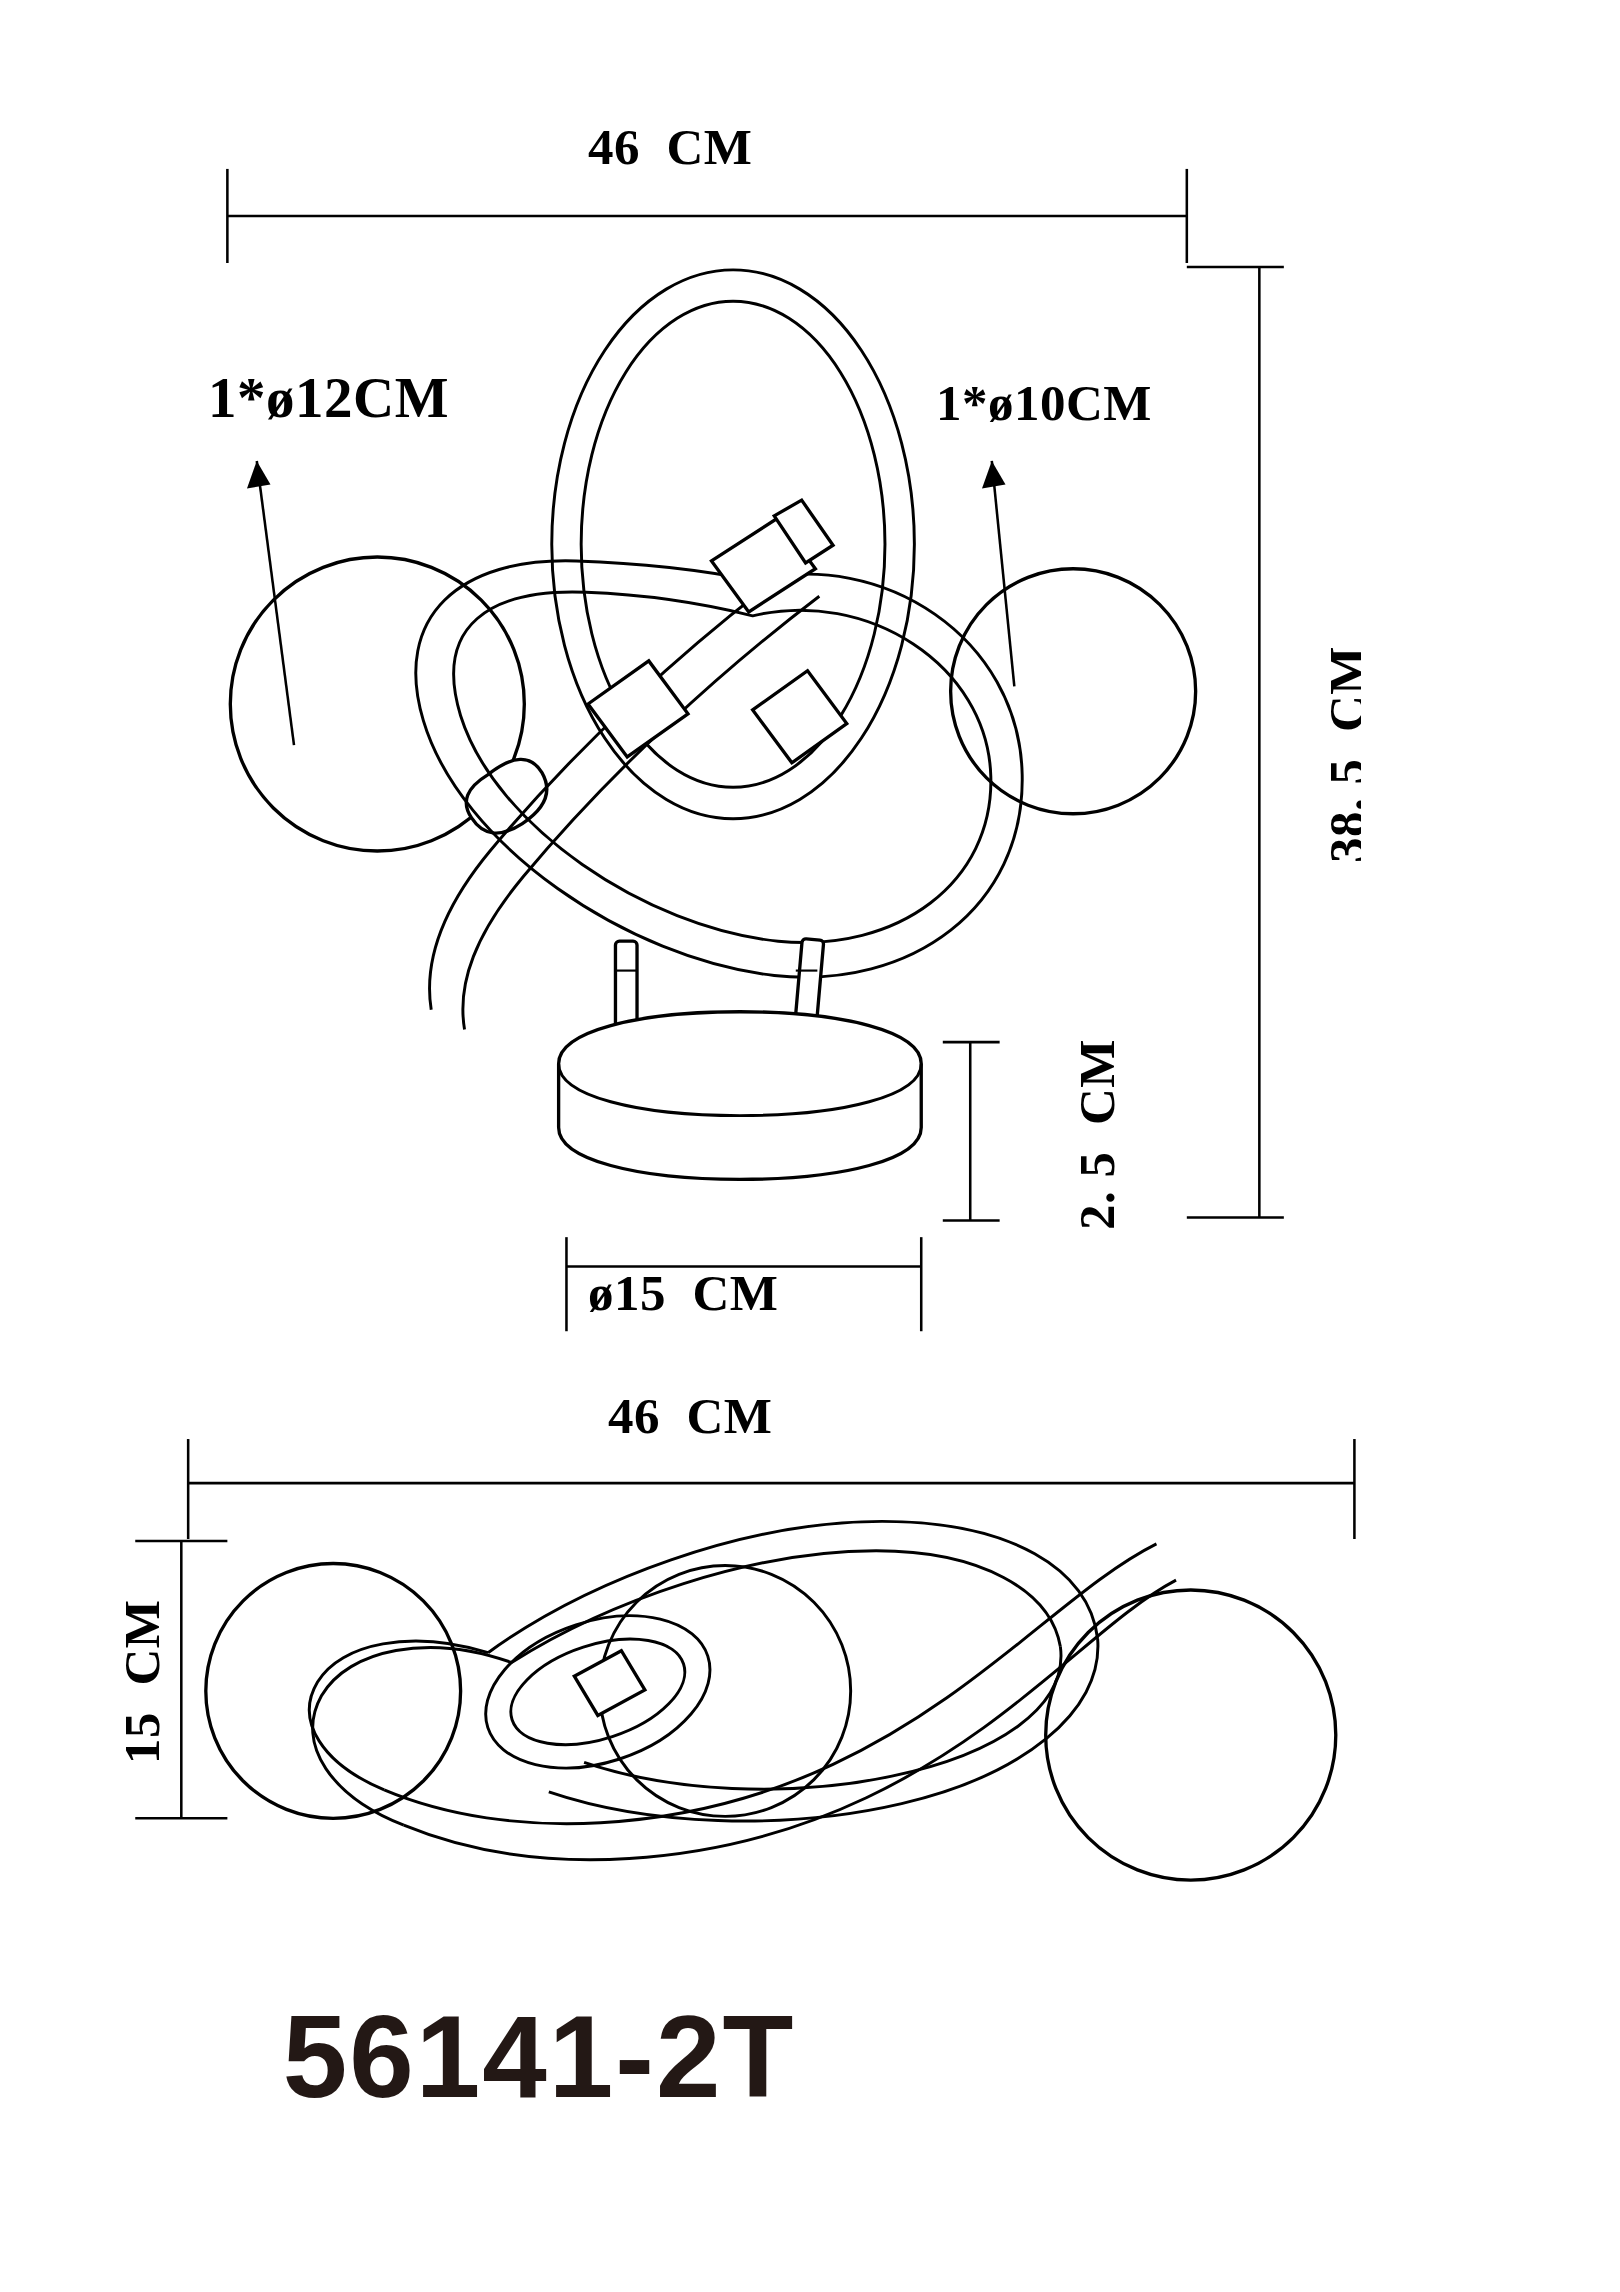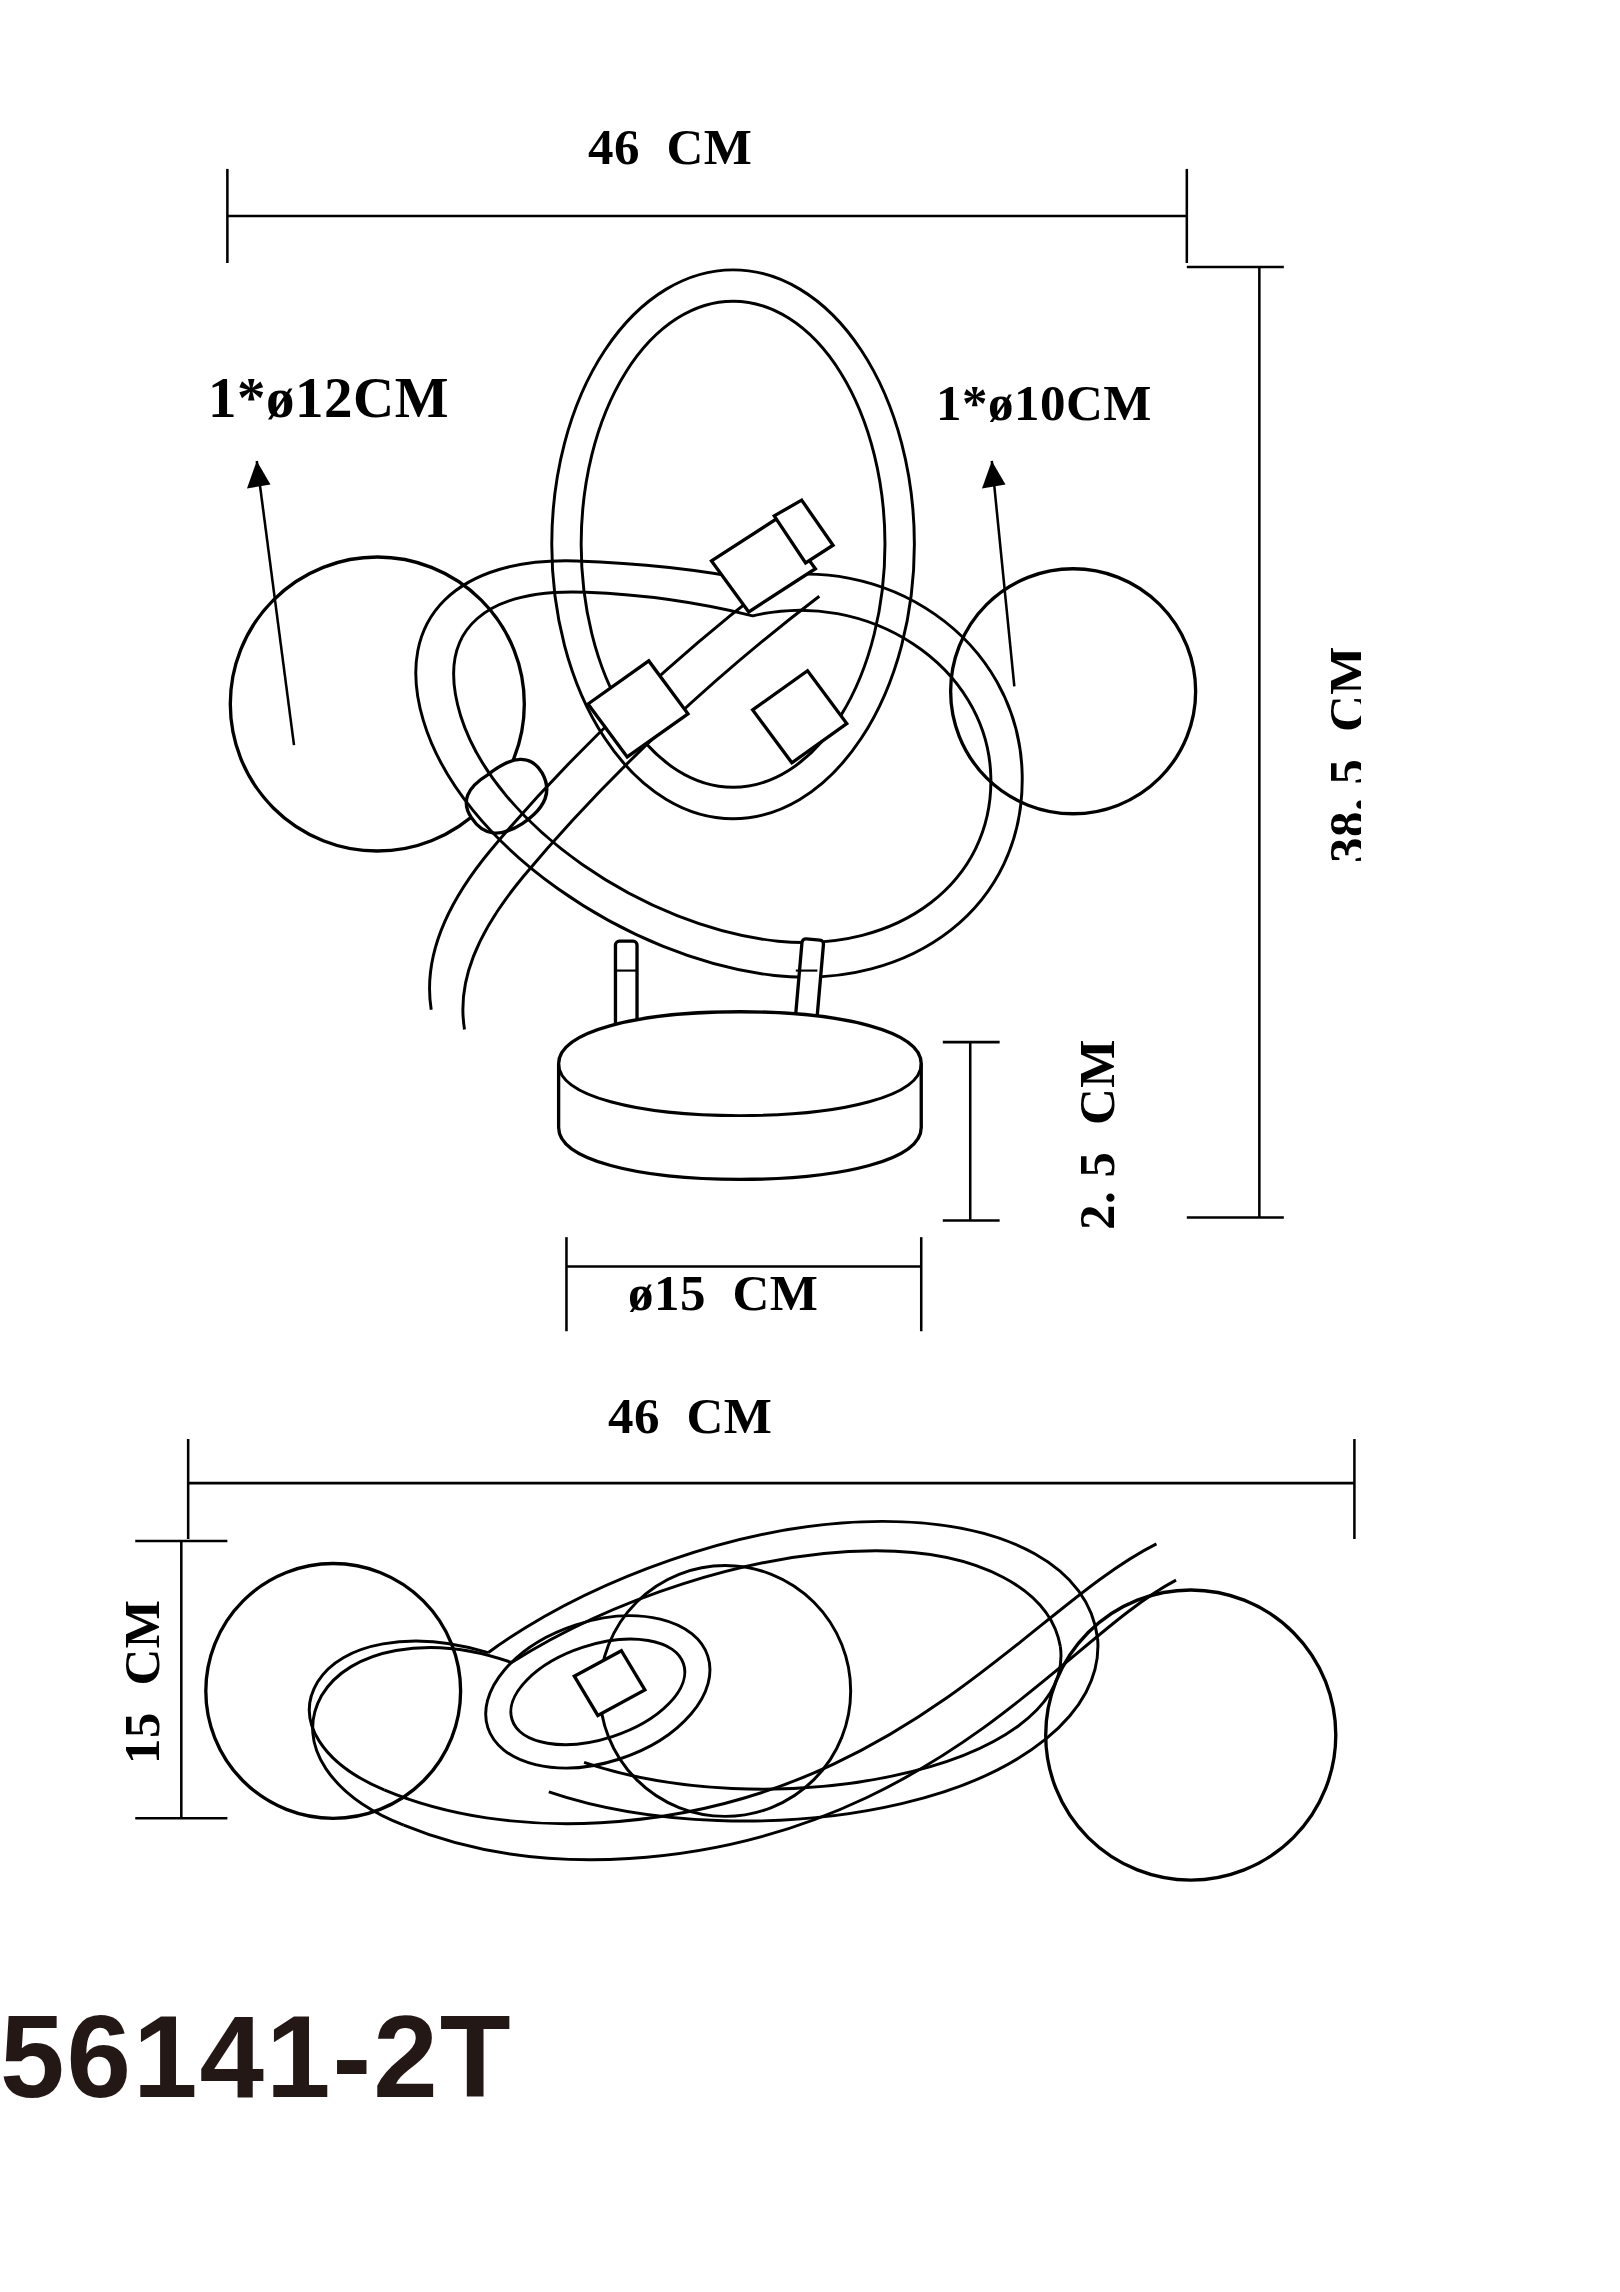--- a/index.html
+++ b/index.html
@@ -36,32 +36,33 @@
   }
   .rot90 {
     transform-origin: 0 0;
     transform: rotate(-90deg);
   }
   #model-number {
     position: absolute;
     left: 0;
     top: 1990px;
     width: 1078px;
+    text-align: center;
     font-family: "Liberation Sans", sans-serif;
     font-weight: bold;
     font-size: 116px;
     letter-spacing: 2px;
     color: #231815;
   }
   .lbl-46-top   { left: 588px;  top: 118px;  font-size: 51px; }
   .lbl-12cm     { left: 208px;  top: 365px;  font-size: 57px; }
   .lbl-10cm     { left: 936px;  top: 374px;  font-size: 51px; }
   .lbl-385      { left: 1318px; top: 863px;  font-size: 51px; }
   .lbl-25       { left: 1068px; top: 1230px; font-size: 51px; }
-  .lbl-15dia    { left: 628px;  top: 1264px; font-size: 51px; }
+  .lbl-15dia    { left: 588px;  top: 1264px; font-size: 51px; }
   .lbl-46-bot   { left: 608px;  top: 1387px; font-size: 51px; }
   .lbl-15cm     { left: 113px;  top: 1764px; font-size: 51px; }
 </style>
 </head>
 <body>
 
 <div id="sheet">
 
   <svg id="drawing-svg" viewBox="0 0 1653 2339">
     <defs>

